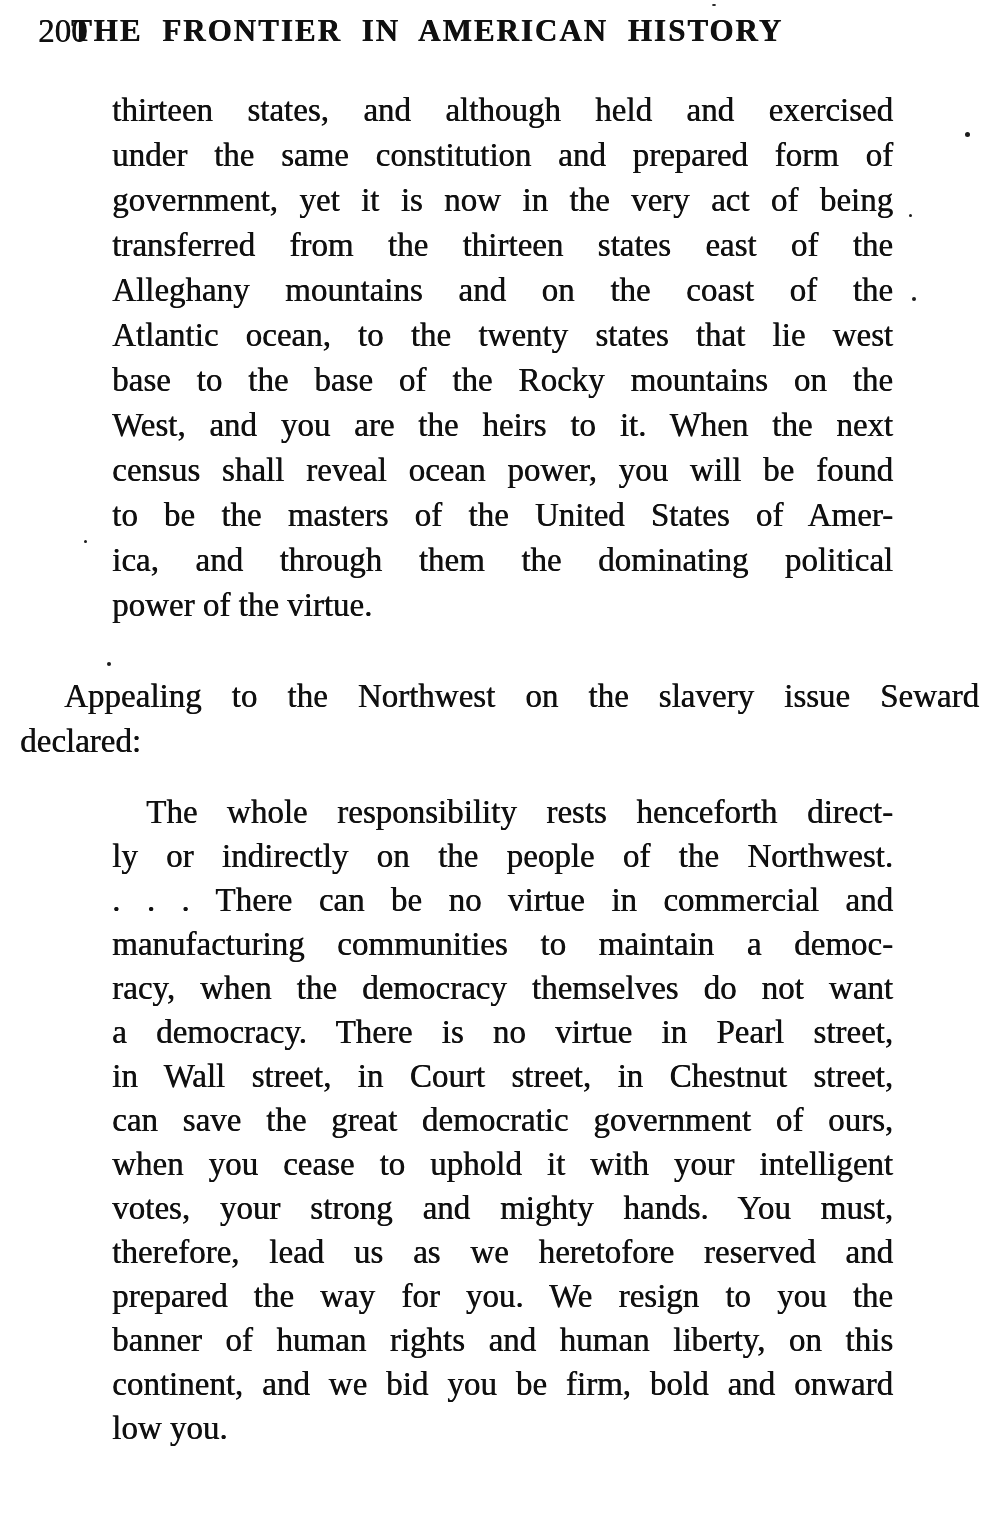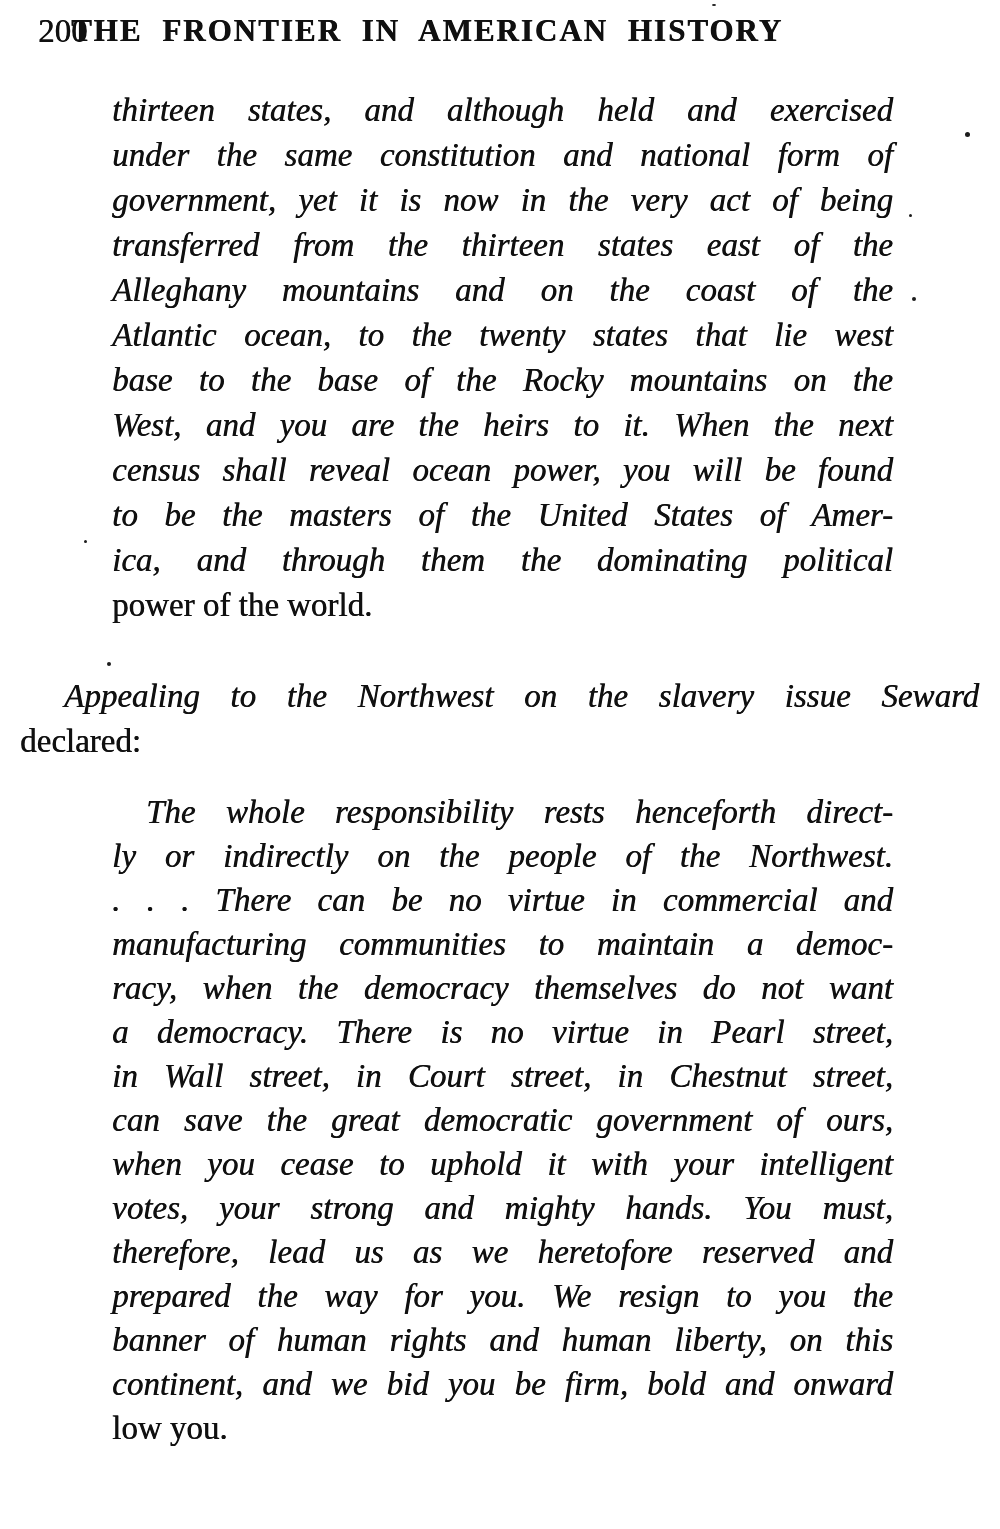--- a/index.html
+++ b/index.html
@@ -71,21 +71,20 @@
     top: 790px;
     width: 781px;
     font-size: 33px;
   }
   .bq2 .line { height: 44px; line-height: 44px; }
   .bq2 .line.first { text-indent: 34px; }
 
   .line.just {
     text-align: justify;
     text-align-last: justify;
-    font-style: italic;
   }
   .line.no-just {
     text-align: left;
     text-align-last: left;
   }
   
   .speck {
     position: absolute;
     background: #1c1c1c;
     border-radius: 50%;
@@ -94,31 +93,31 @@
 </head>
 <body>
 
 <div class="header">
   <div class="page-num ink">200</div>
   <div class="running-title ink">THE FRONTIER IN AMERICAN HISTORY</div>
 </div>
 
 <div class="bq1 ink">
   <div class="line just">thirteen states, and although held and exercised</div>
-  <div class="line just">under the same constitution and national form of</div>
+  <div class="line just">under the same constitution and prepared form of</div>
   <div class="line just">government, yet it is now in the very act of being</div>
   <div class="line just">transferred from the thirteen states east of the</div>
   <div class="line just">Alleghany mountains and on the coast of the</div>
   <div class="line just">Atlantic ocean, to the twenty states that lie west</div>
   <div class="line just">base to the base of the Rocky mountains on the</div>
   <div class="line just">West, and you are the heirs to it.  When the next</div>
   <div class="line just">census shall reveal ocean power, you will be found</div>
   <div class="line just">to be the masters of the United States of Amer-</div>
   <div class="line just">ica, and through them the dominating political</div>
-  <div class="line no-just">power of the world.</div>
+  <div class="line no-just">power of the virtue.</div>
 </div>
 
 <div class="para ink">
   <div class="line just first">Appealing to the Northwest on the slavery issue Seward</div>
   <div class="line no-just">declared:</div>
 </div>
 
 <div class="bq2 ink">
   <div class="line just first">The whole responsibility rests henceforth direct-</div>
   <div class="line just">ly or indirectly on the people of the Northwest.</div>

